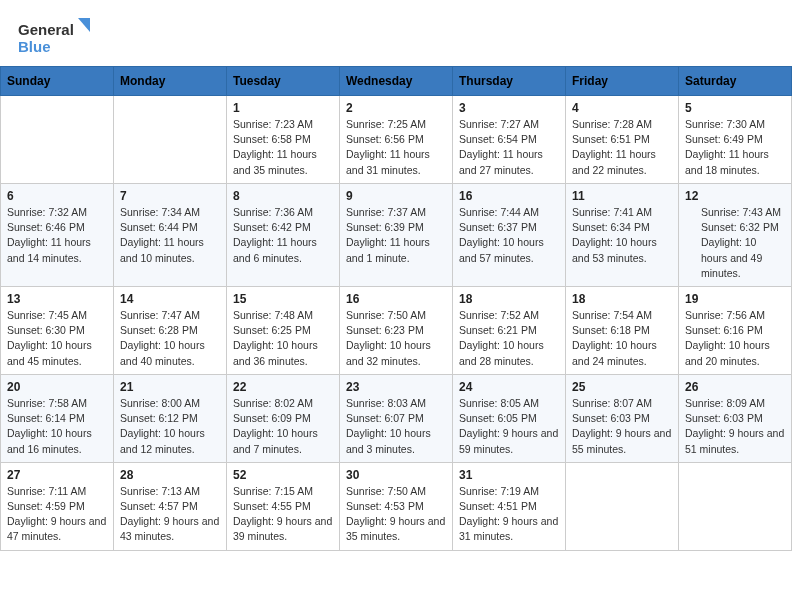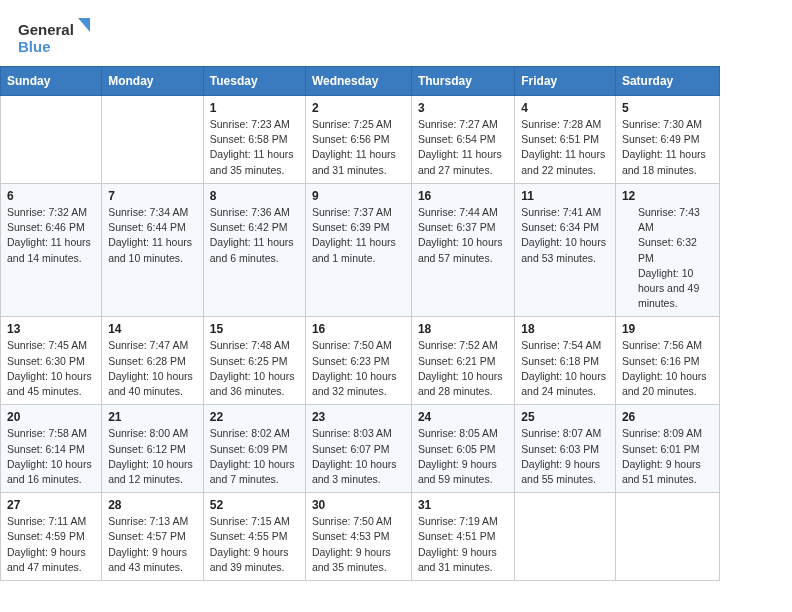--- a/index.html
+++ b/index.html
@@ -4,21 +4,21 @@
   <style>
     * { box-sizing: border-box; margin: 0; padding: 0; }
     body {
       font-family: Arial, sans-serif;
       background: #fff;
       width: 792px;
       min-height: 612px;
       padding: 0;
     }
     .page {
-      width: 720px;
+      width: 792px;
       min-height: 612px;
       background: #fff;
       padding: 0;
     }
     .header {
       display: flex;
       justify-content: space-between;
       align-items: flex-start;
       padding: 18px 24px 10px 18px;
     }
@@ -41,21 +41,21 @@
       color: #555;
       margin-top: 2px;
     }
     .calendar {
       width: 100%;
       border-collapse: collapse;
       font-size: 11px;
     }
     .calendar thead tr th {
       background: #3a7abf;
-      color: #ffffff;
+      color: #000000;
       padding: 7px 6px;
       text-align: left;
       font-size: 12px;
       font-weight: 600;
       border: 1px solid #2d6aa8;
     }
     .calendar tbody tr td {
       border: 1px solid #ccc;
       vertical-align: top;
       padding: 5px 6px;
@@ -267,21 +267,21 @@
           </td>
           <td>
             <div class="day-num">25</div>
             <div class="day-info" style="white-space: pre-line;">Sunrise: 8:07 AM
 Sunset: 6:03 PM
 Daylight: 9 hours and 55 minutes.</div>
           </td>
           <td>
             <div class="day-num">26</div>
             <div class="day-info" style="white-space: pre-line;">Sunrise: 8:09 AM
-Sunset: 6:01 PM
+Sunset: 6:03 PM
 Daylight: 9 hours and 51 minutes.</div>
           </td>
         </tr>
         <tr>
           <td>
             <div class="day-num">27</div>
             <div class="day-info" style="white-space: pre-line;">Sunrise: 7:11 AM
 Sunset: 4:59 PM
 Daylight: 9 hours and 47 minutes.</div>
           </td>

